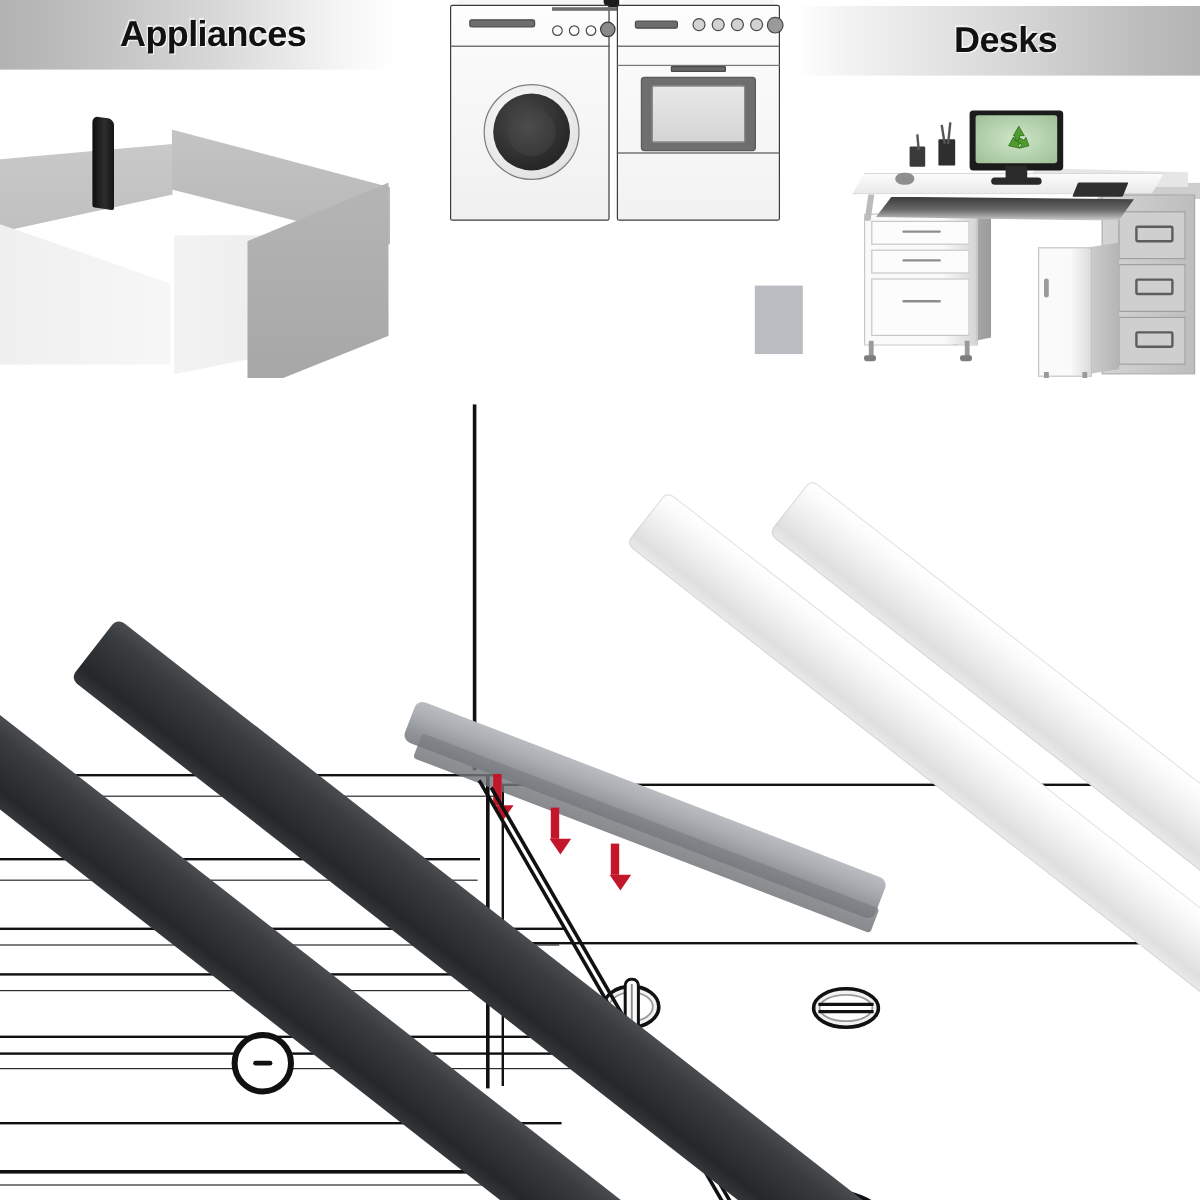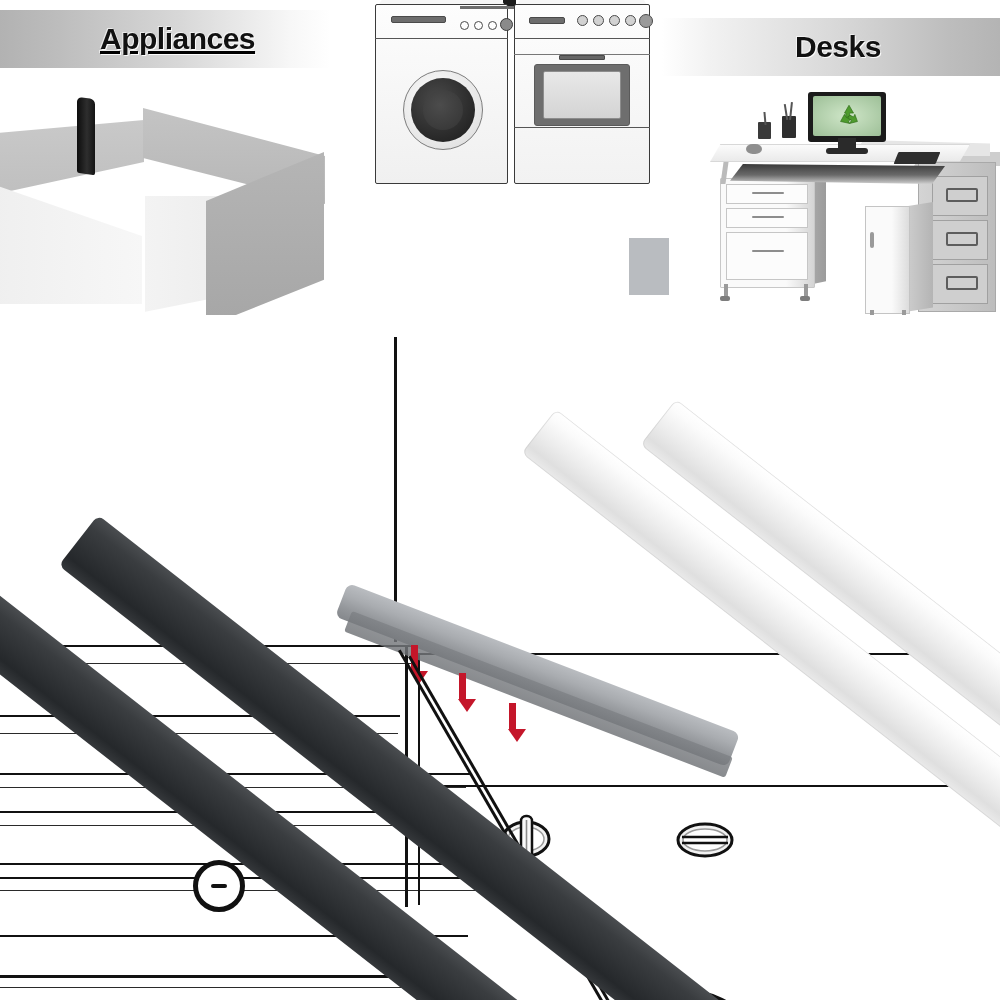--- a/index.html
+++ b/index.html
@@ -11,25 +11,25 @@
 
   
   .collage{position:absolute;left:0;top:0;width:1000px;height:315px;overflow:hidden;background:#fff;}
 
   .banner{position:absolute;height:58px;display:flex;align-items:center;}
   .banner .btxt{
     font-weight:bold;font-size:30px;color:#111;letter-spacing:-0.5px;
     text-shadow:1px 1px 0 rgba(255,255,255,.9), -1px -1px 0 rgba(255,255,255,.6);
     white-space:nowrap;
   }
-  #banner-appliances{left:0;top:10px;width:330px;
-    background:linear-gradient(to right,#b2b2b2 0%,#bdbdbd 18%,#d8d8d8 55%,#f7f7f7 88%,#ffffff 100%);text-decoration:underline;}
+  #banner-appliances{left:0;top:0;width:330px;
+    background:linear-gradient(to right,#b2b2b2 0%,#bdbdbd 18%,#d8d8d8 55%,#f7f7f7 88%,#ffffff 100%);}
   #banner-appliances .btxt{margin-left:100px;}
   #banner-desks{left:662px;top:5px;width:338px;
-    background:linear-gradient(to right,#ffffff 0%,#f2f2f2 14%,#d6d6d6 55%,#bdbdbd 85%,#b4b4b4 100%);margin-top:13px;}
+    background:linear-gradient(to right,#ffffff 0%,#f2f2f2 14%,#d6d6d6 55%,#bdbdbd 85%,#b4b4b4 100%);}
   #banner-desks .btxt{margin-left:133px;}
   #banner-corner{left:372px;top:237px;width:290px;height:58px;
     background:linear-gradient(to right,#fbfbfb 0%,#ededed 20%,#d2d2d2 60%,#bcbcbc 88%,#b6b6b6 100%);}
   #banner-corner .btxt{margin-left:27px;font-size:29px;}
   #corner-endblock{position:absolute;left:629px;top:238px;width:40px;height:57px;background:#b9bcc0;}
 
   
   .boxwrap{position:absolute;left:-8px;top:76px;width:330px;height:235px;}
   .bx{position:absolute;}
   .bx.topL{left:0;top:44px;width:152px;height:75px;background:linear-gradient(to bottom,#c9c9c9,#bfbfbf);

